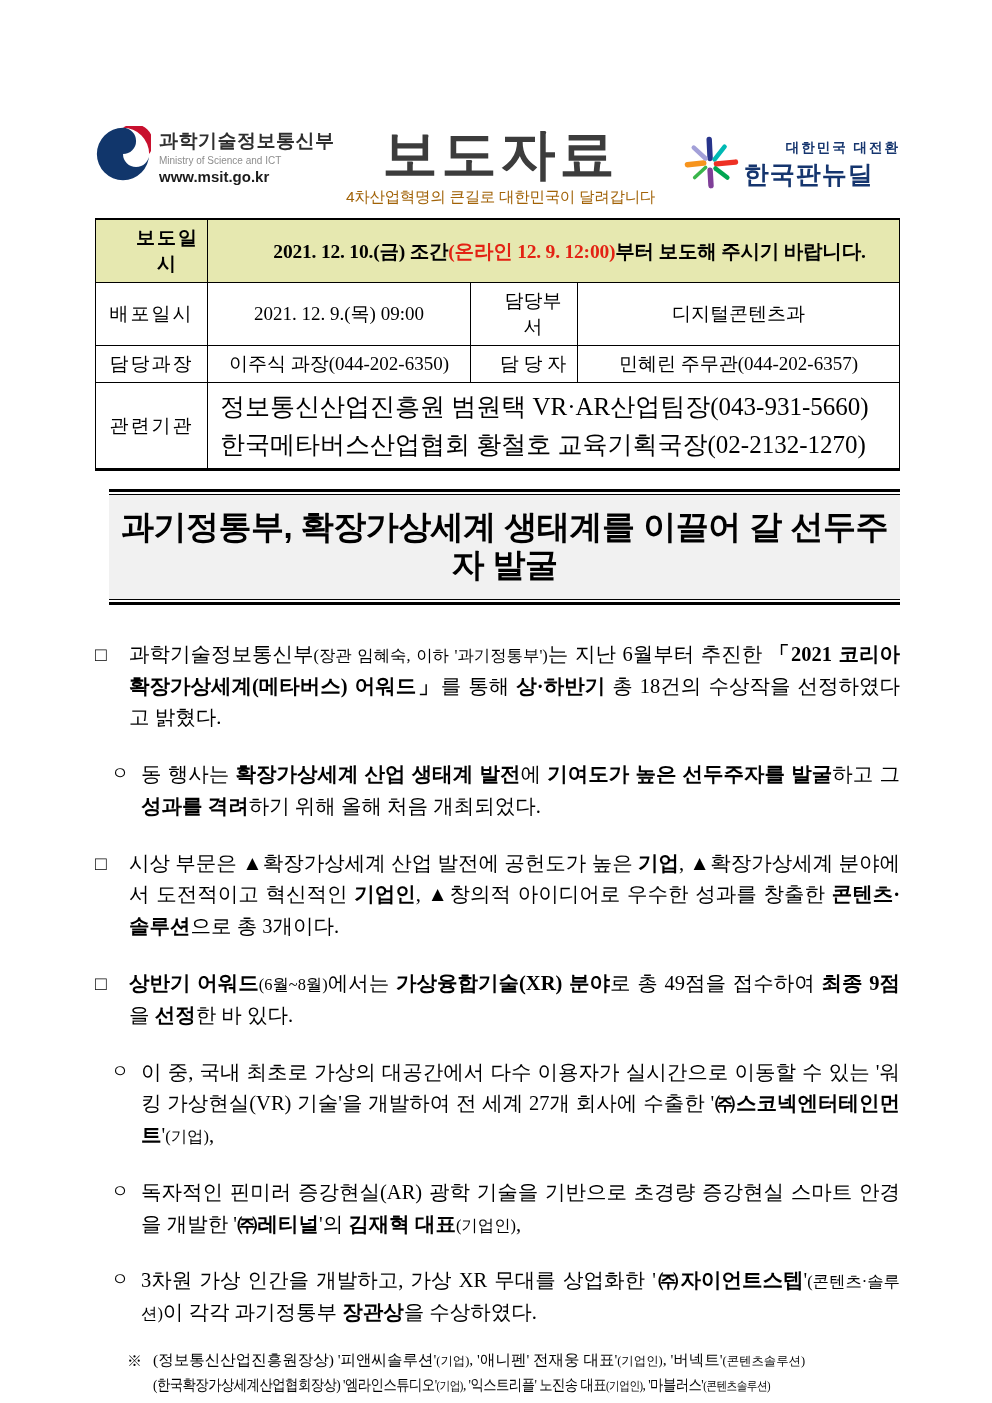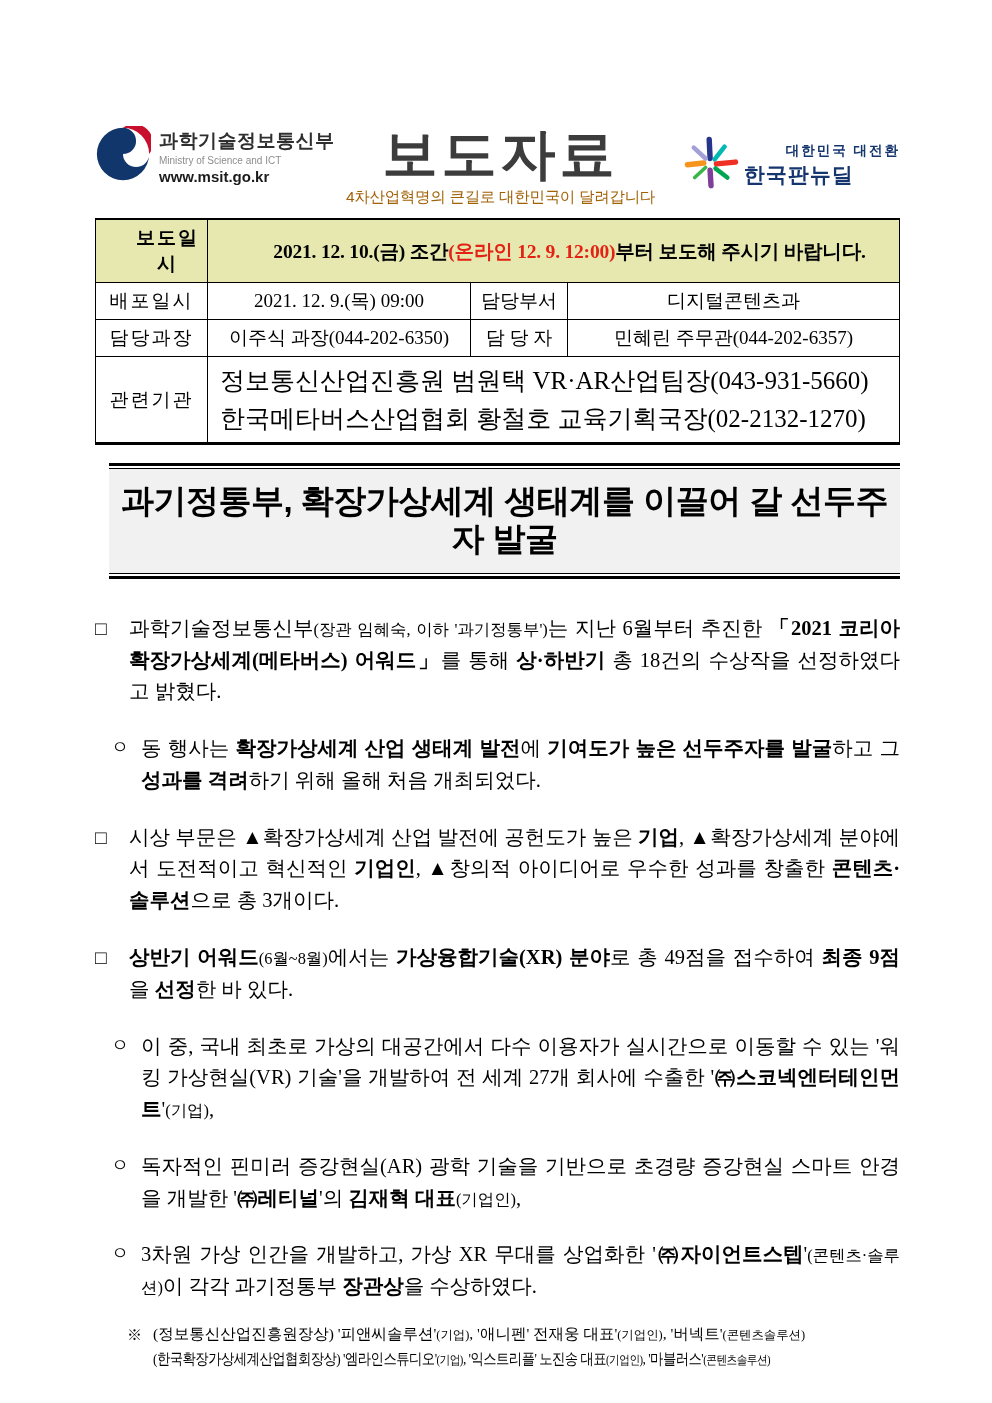--- a/index.html
+++ b/index.html
@@ -16,29 +16,29 @@
   .org-text { font-family:"Liberation Sans","DejaVu Sans",sans-serif; }
   .org-name { font-size:19px; font-weight:bold; color:#2f2f2f; letter-spacing:0.5px; }
   .org-en   { font-size:10px; color:#8d8d8d; margin-top:1px; }
   .org-url  { font-size:15px; font-weight:bold; color:#1b1b1b; margin-top:2px; }
   .pr-center { flex:1; text-align:center; font-family:"Liberation Sans","DejaVu Sans",sans-serif; }
   .pr-title { font-size:55px; font-weight:900; color:#3c3c3c; line-height:1.02; letter-spacing:4px; }
   .pr-tagline { font-size:15.5px; color:#a16207; margin-top:5px; letter-spacing:-0.3px; }
   .newdeal { width:242px; display:flex; align-items:center; justify-content:flex-end; gap:4px; padding-top:8px; }
   .nd-text { font-family:"Liberation Sans","DejaVu Sans",sans-serif; color:#15356e; text-align:left; }
   .nd-top { font-size:13.5px; font-weight:900; letter-spacing:2px; padding-left:42px; }
-  .nd-name { font-size:21px; font-weight:900; letter-spacing:1px; margin-top:1px; }
+  .nd-name { font-size:25px; font-weight:900; letter-spacing:1px; margin-top:1px; }
 
   
   .info-table { width:100%; border-collapse:collapse; margin-top:0; font-size:19px;
     border-top:2px solid #000; border-bottom:3px solid #000; }
   .info-table td { border:1px solid #000; padding:5px 8px; }
   .info-table .lbl  { width:112px; text-align:center; letter-spacing:2px; }
   .info-table .c2   { width:263px; text-align:center; }
-  .info-table .lbl2 { width:97px;  text-align:center; }
+  .info-table .lbl2 { width:107px;  text-align:center;padding-left:26px; }
   .info-table .c4   { text-align:center; }
   .hl td { background:#e6e8b0; font-weight:bold;padding-left:40px; }
   .hl .val { text-align:center; font-size:19.5px; letter-spacing:-0.2px; }
   .related div { text-align:left; line-height:1.5; padding-left:4px; font-size:25px; }
   .red { color:#e32213; }
 
   
   .headline-wrap { margin-top:18px;padding-left:14px; }
   .dbl-rule .thick { height:3px; background:#000; }
   .dbl-rule .thin  { height:1px; background:#000; }

